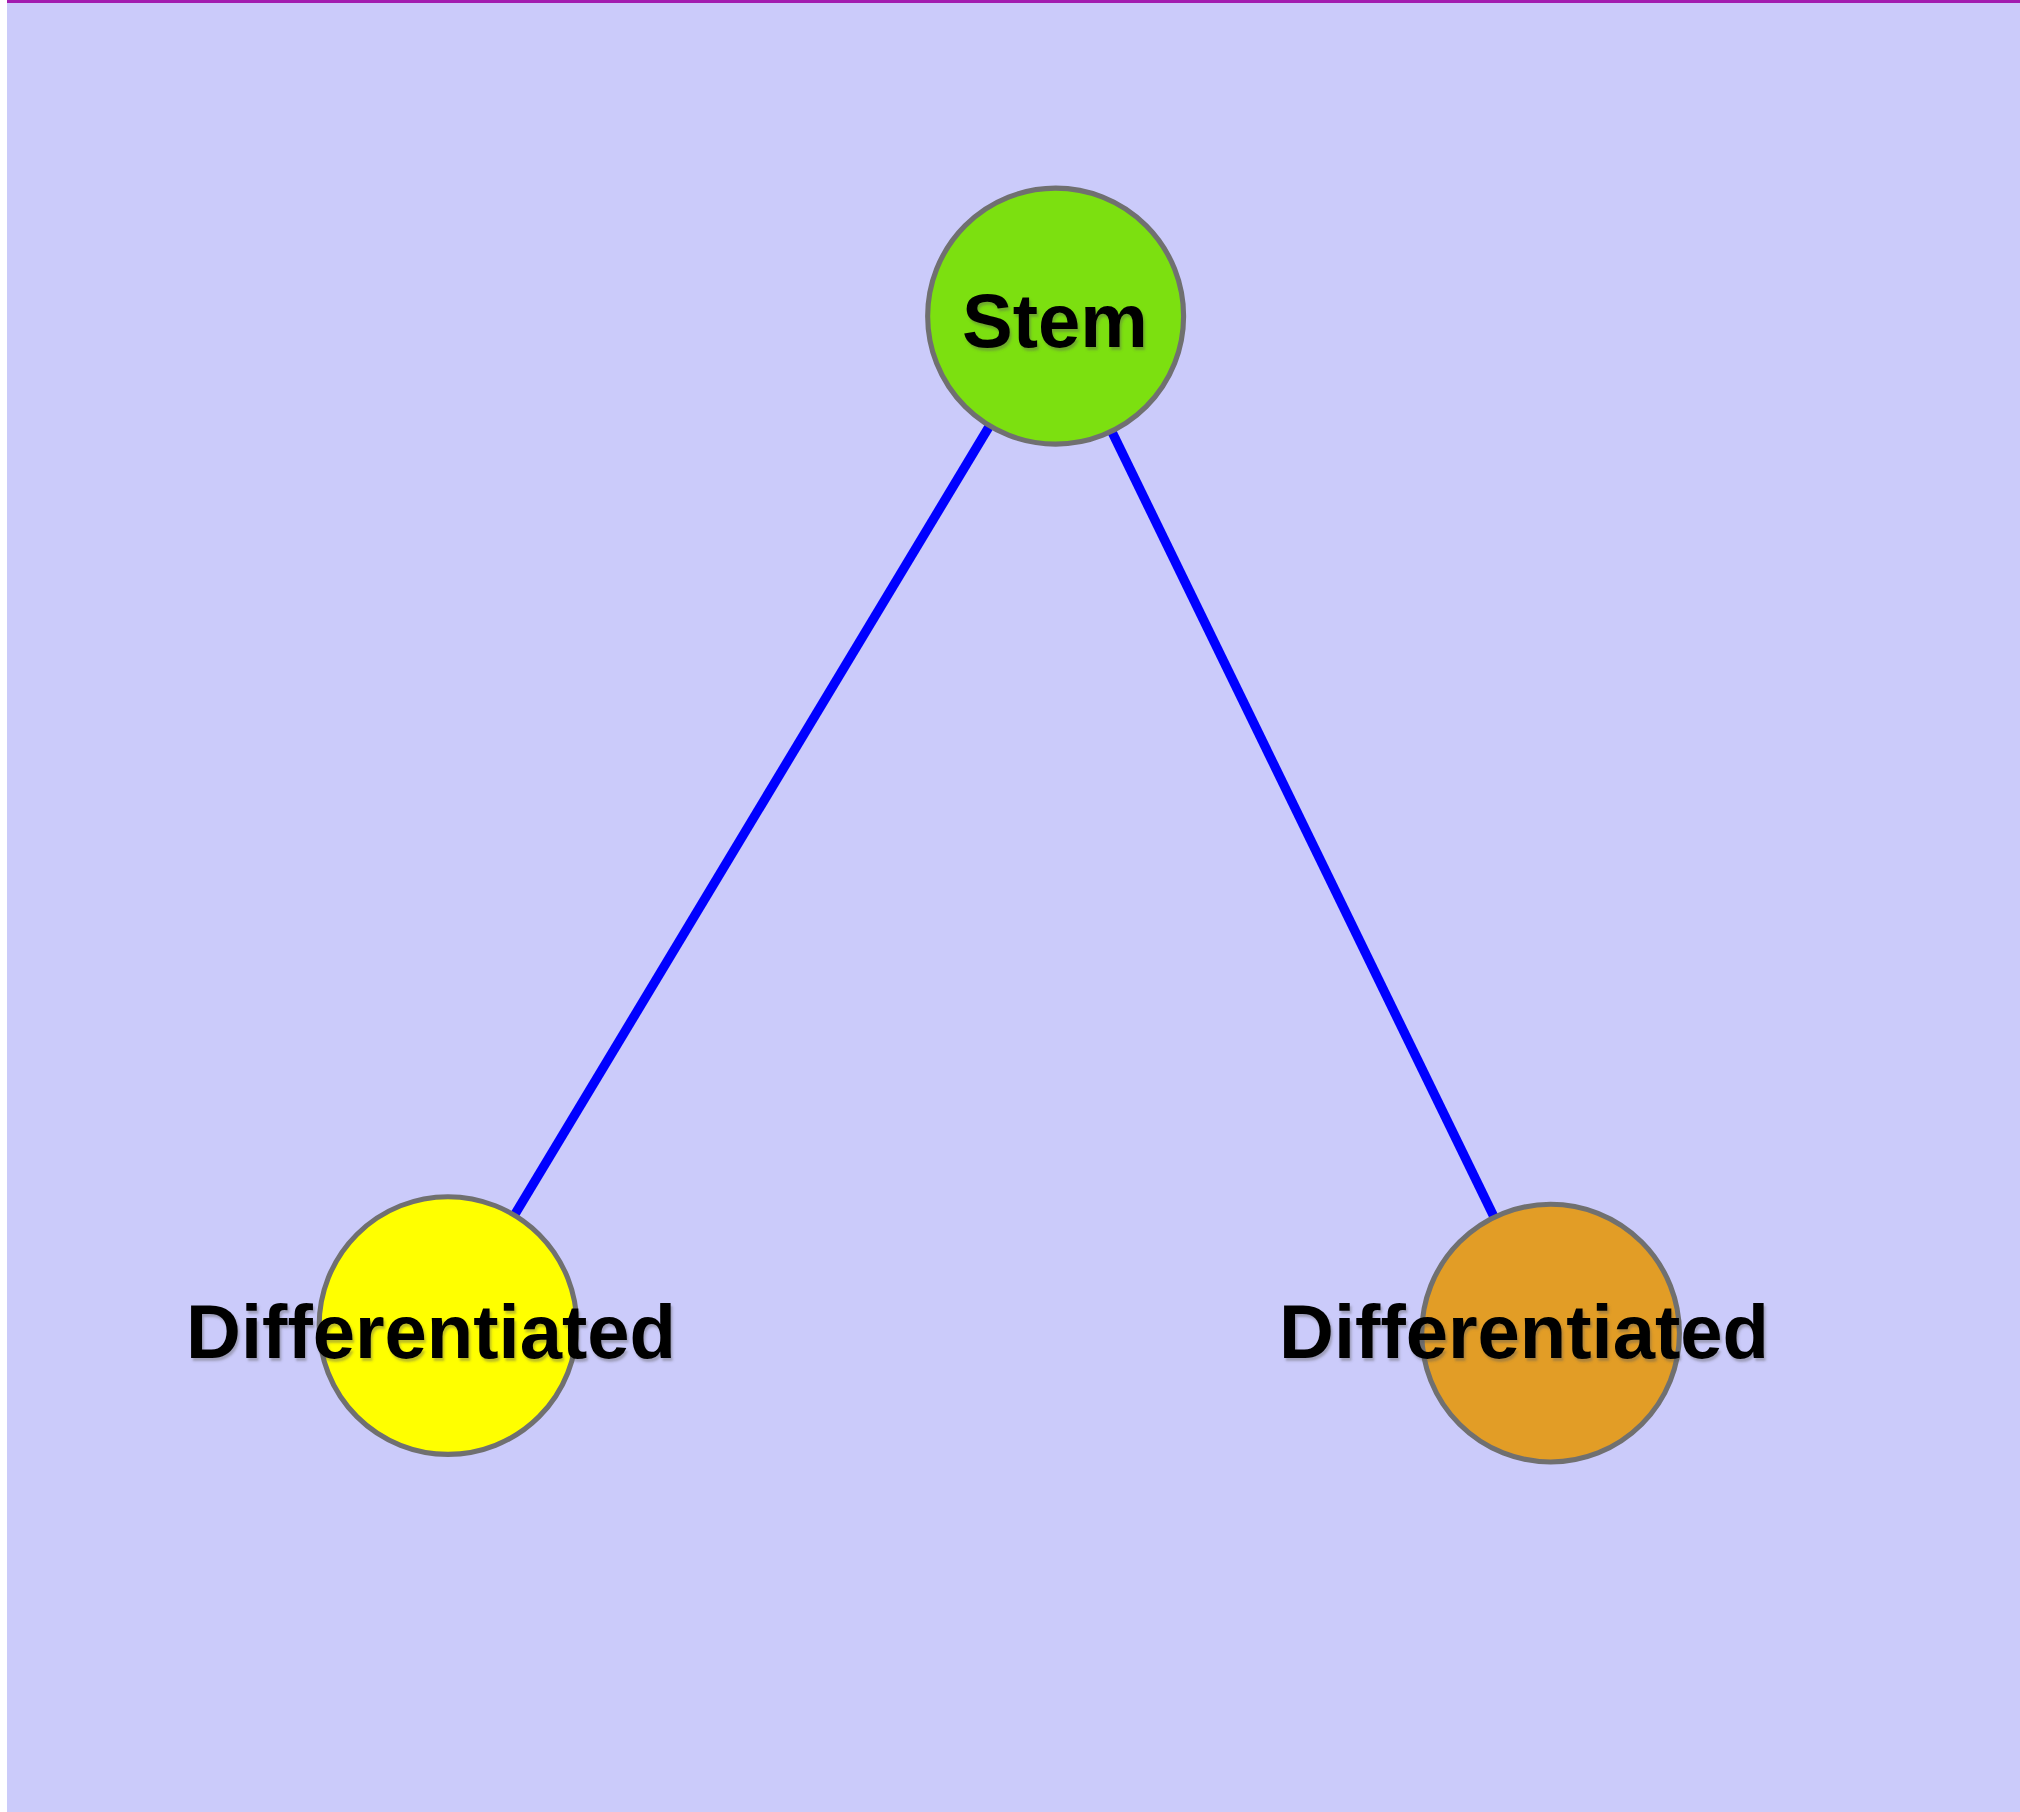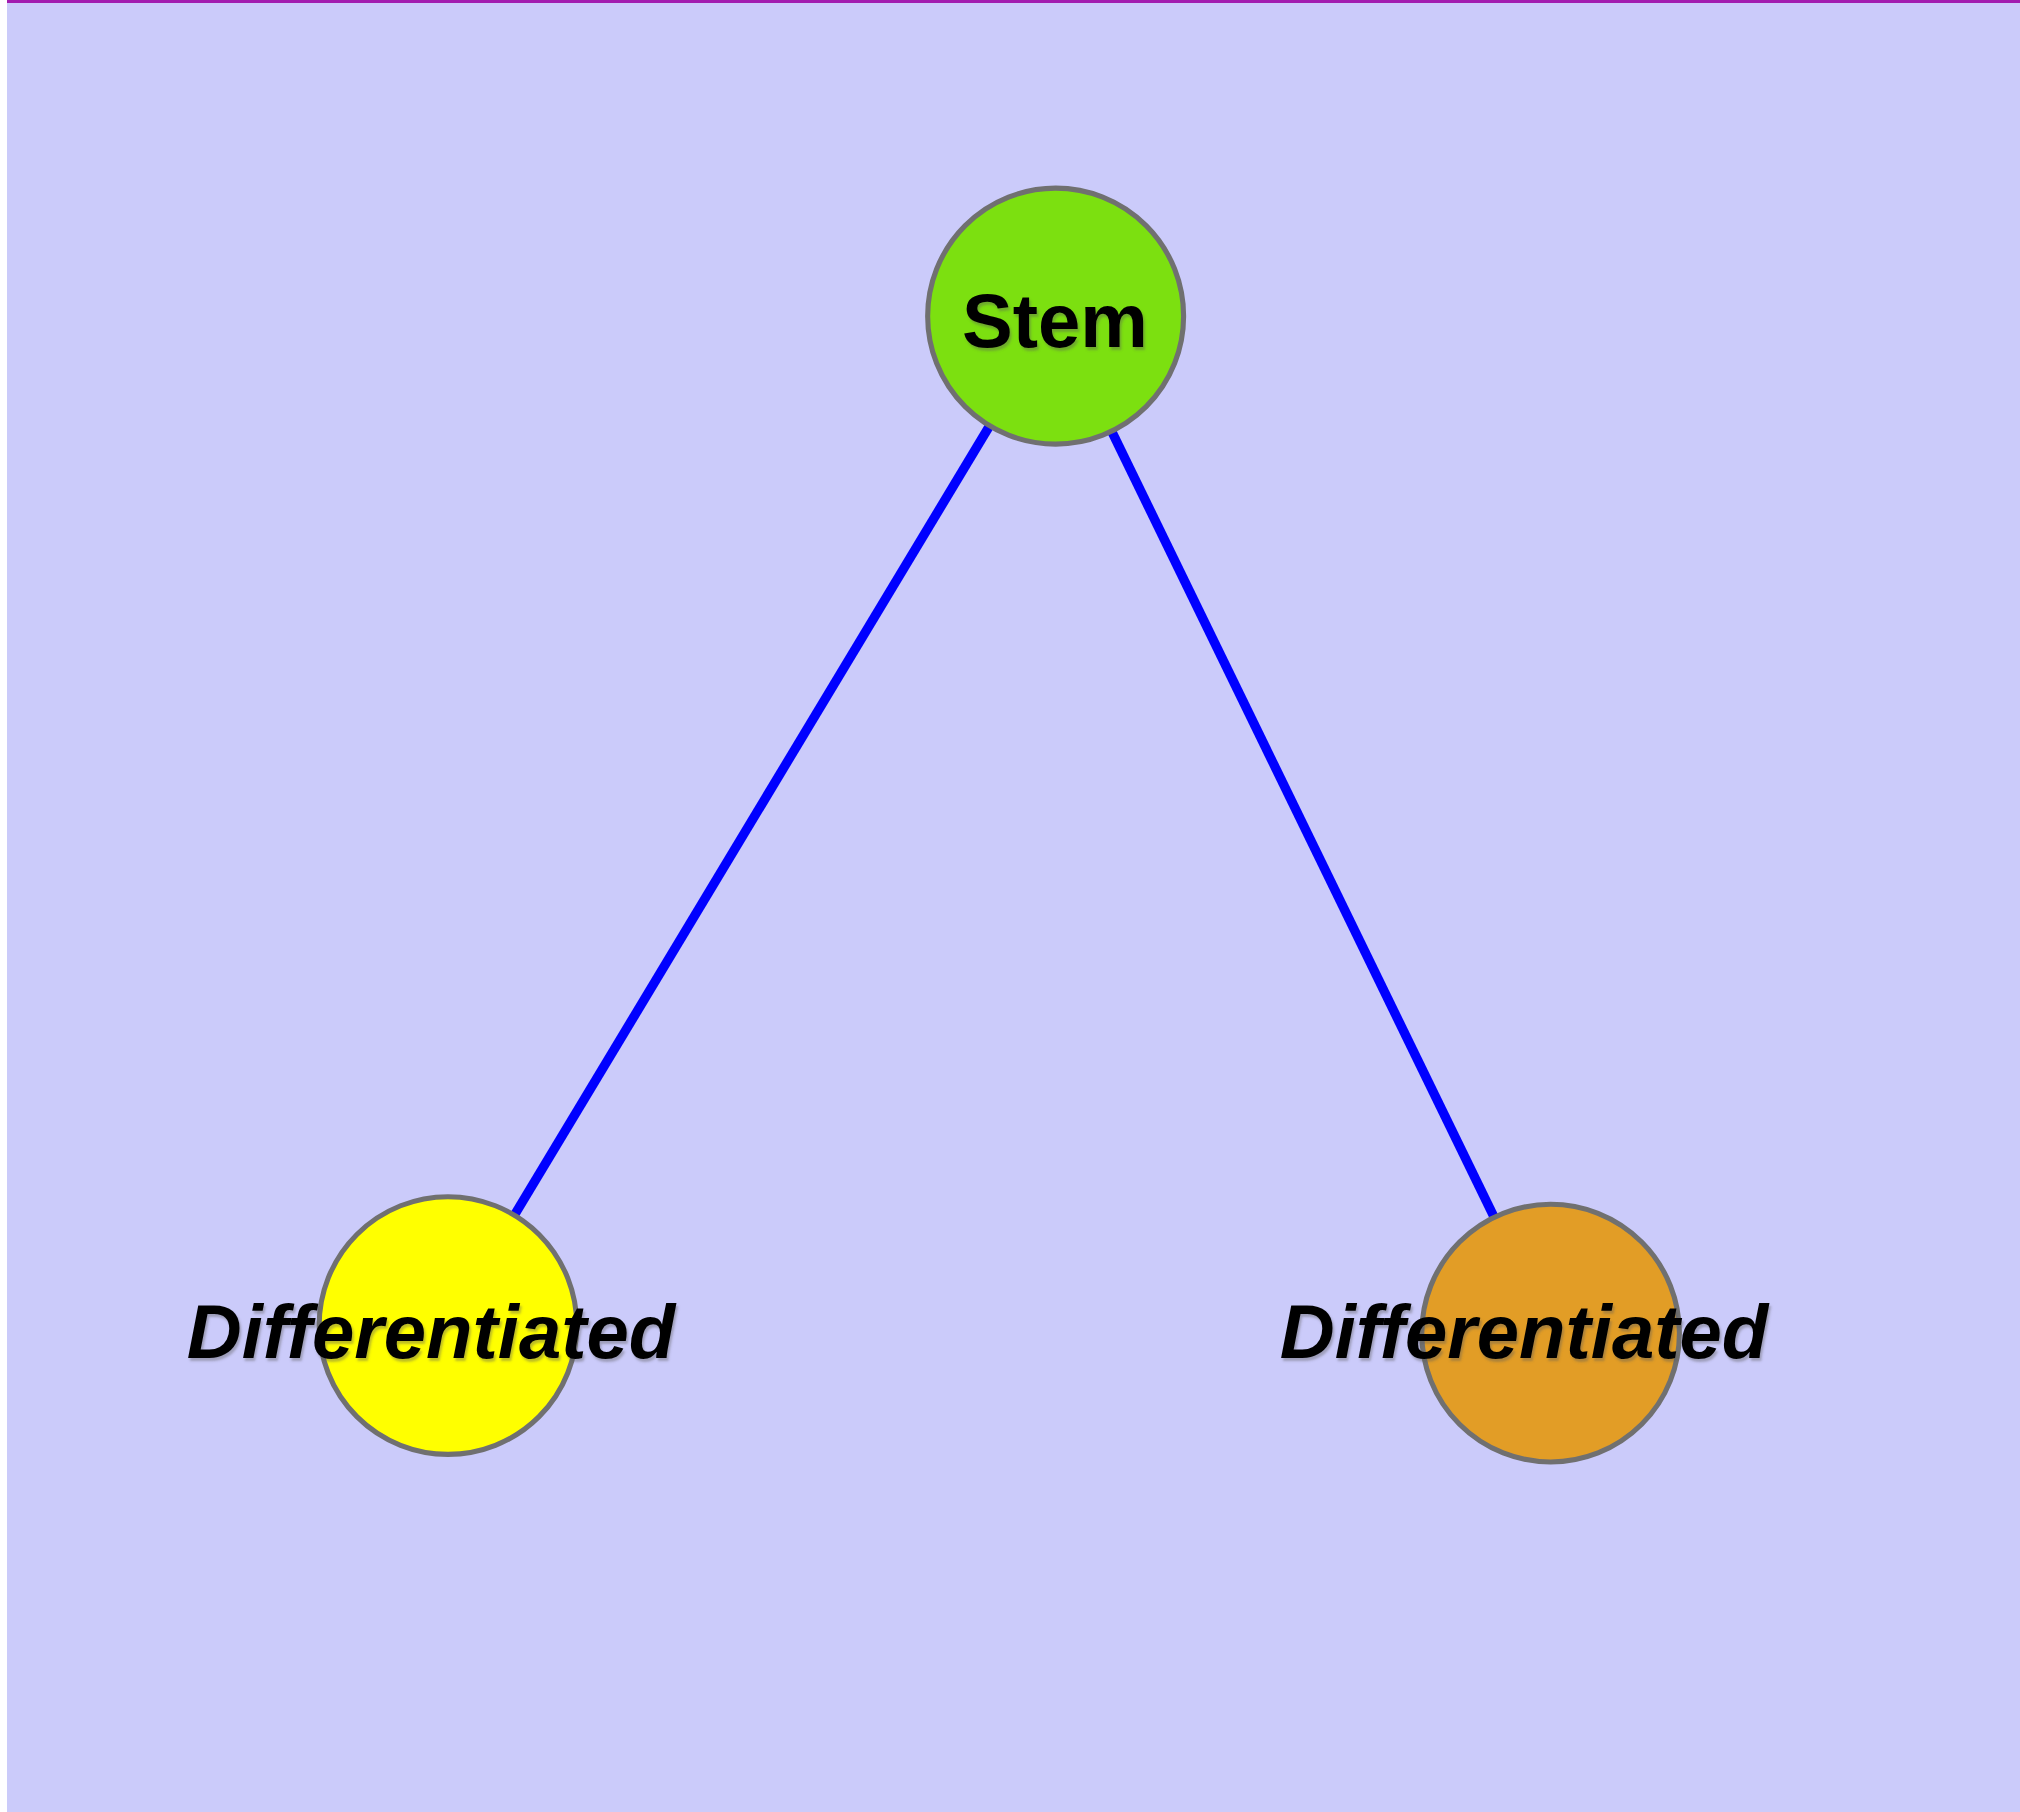--- a/index.html
+++ b/index.html
@@ -37,21 +37,21 @@
     position: absolute;
     color: #000000;
     font-weight: bold;
     font-size: 76px;
     line-height: 91px;
     text-align: center;
     white-space: nowrap;
     transform: translate(-50%, -50%);
     text-shadow: 1.7px 3.4px 2.5px rgba(90, 90, 90, 0.40);
   }
-  .node-label .line { display: block; font-style: italic; }
+  .node-label .line { display: block; }
 </style>
 </head>
 <body>
 
 <div class="page">
   <div class="canvas"></div>
 
   <svg class="graph" viewBox="0 0 2384 2138" xmlns="http://www.w3.org/2000/svg">
 
     <line x1="1237" y1="373" x2="520" y2="1564" stroke-width="11" stroke="#0000FF"></line>

